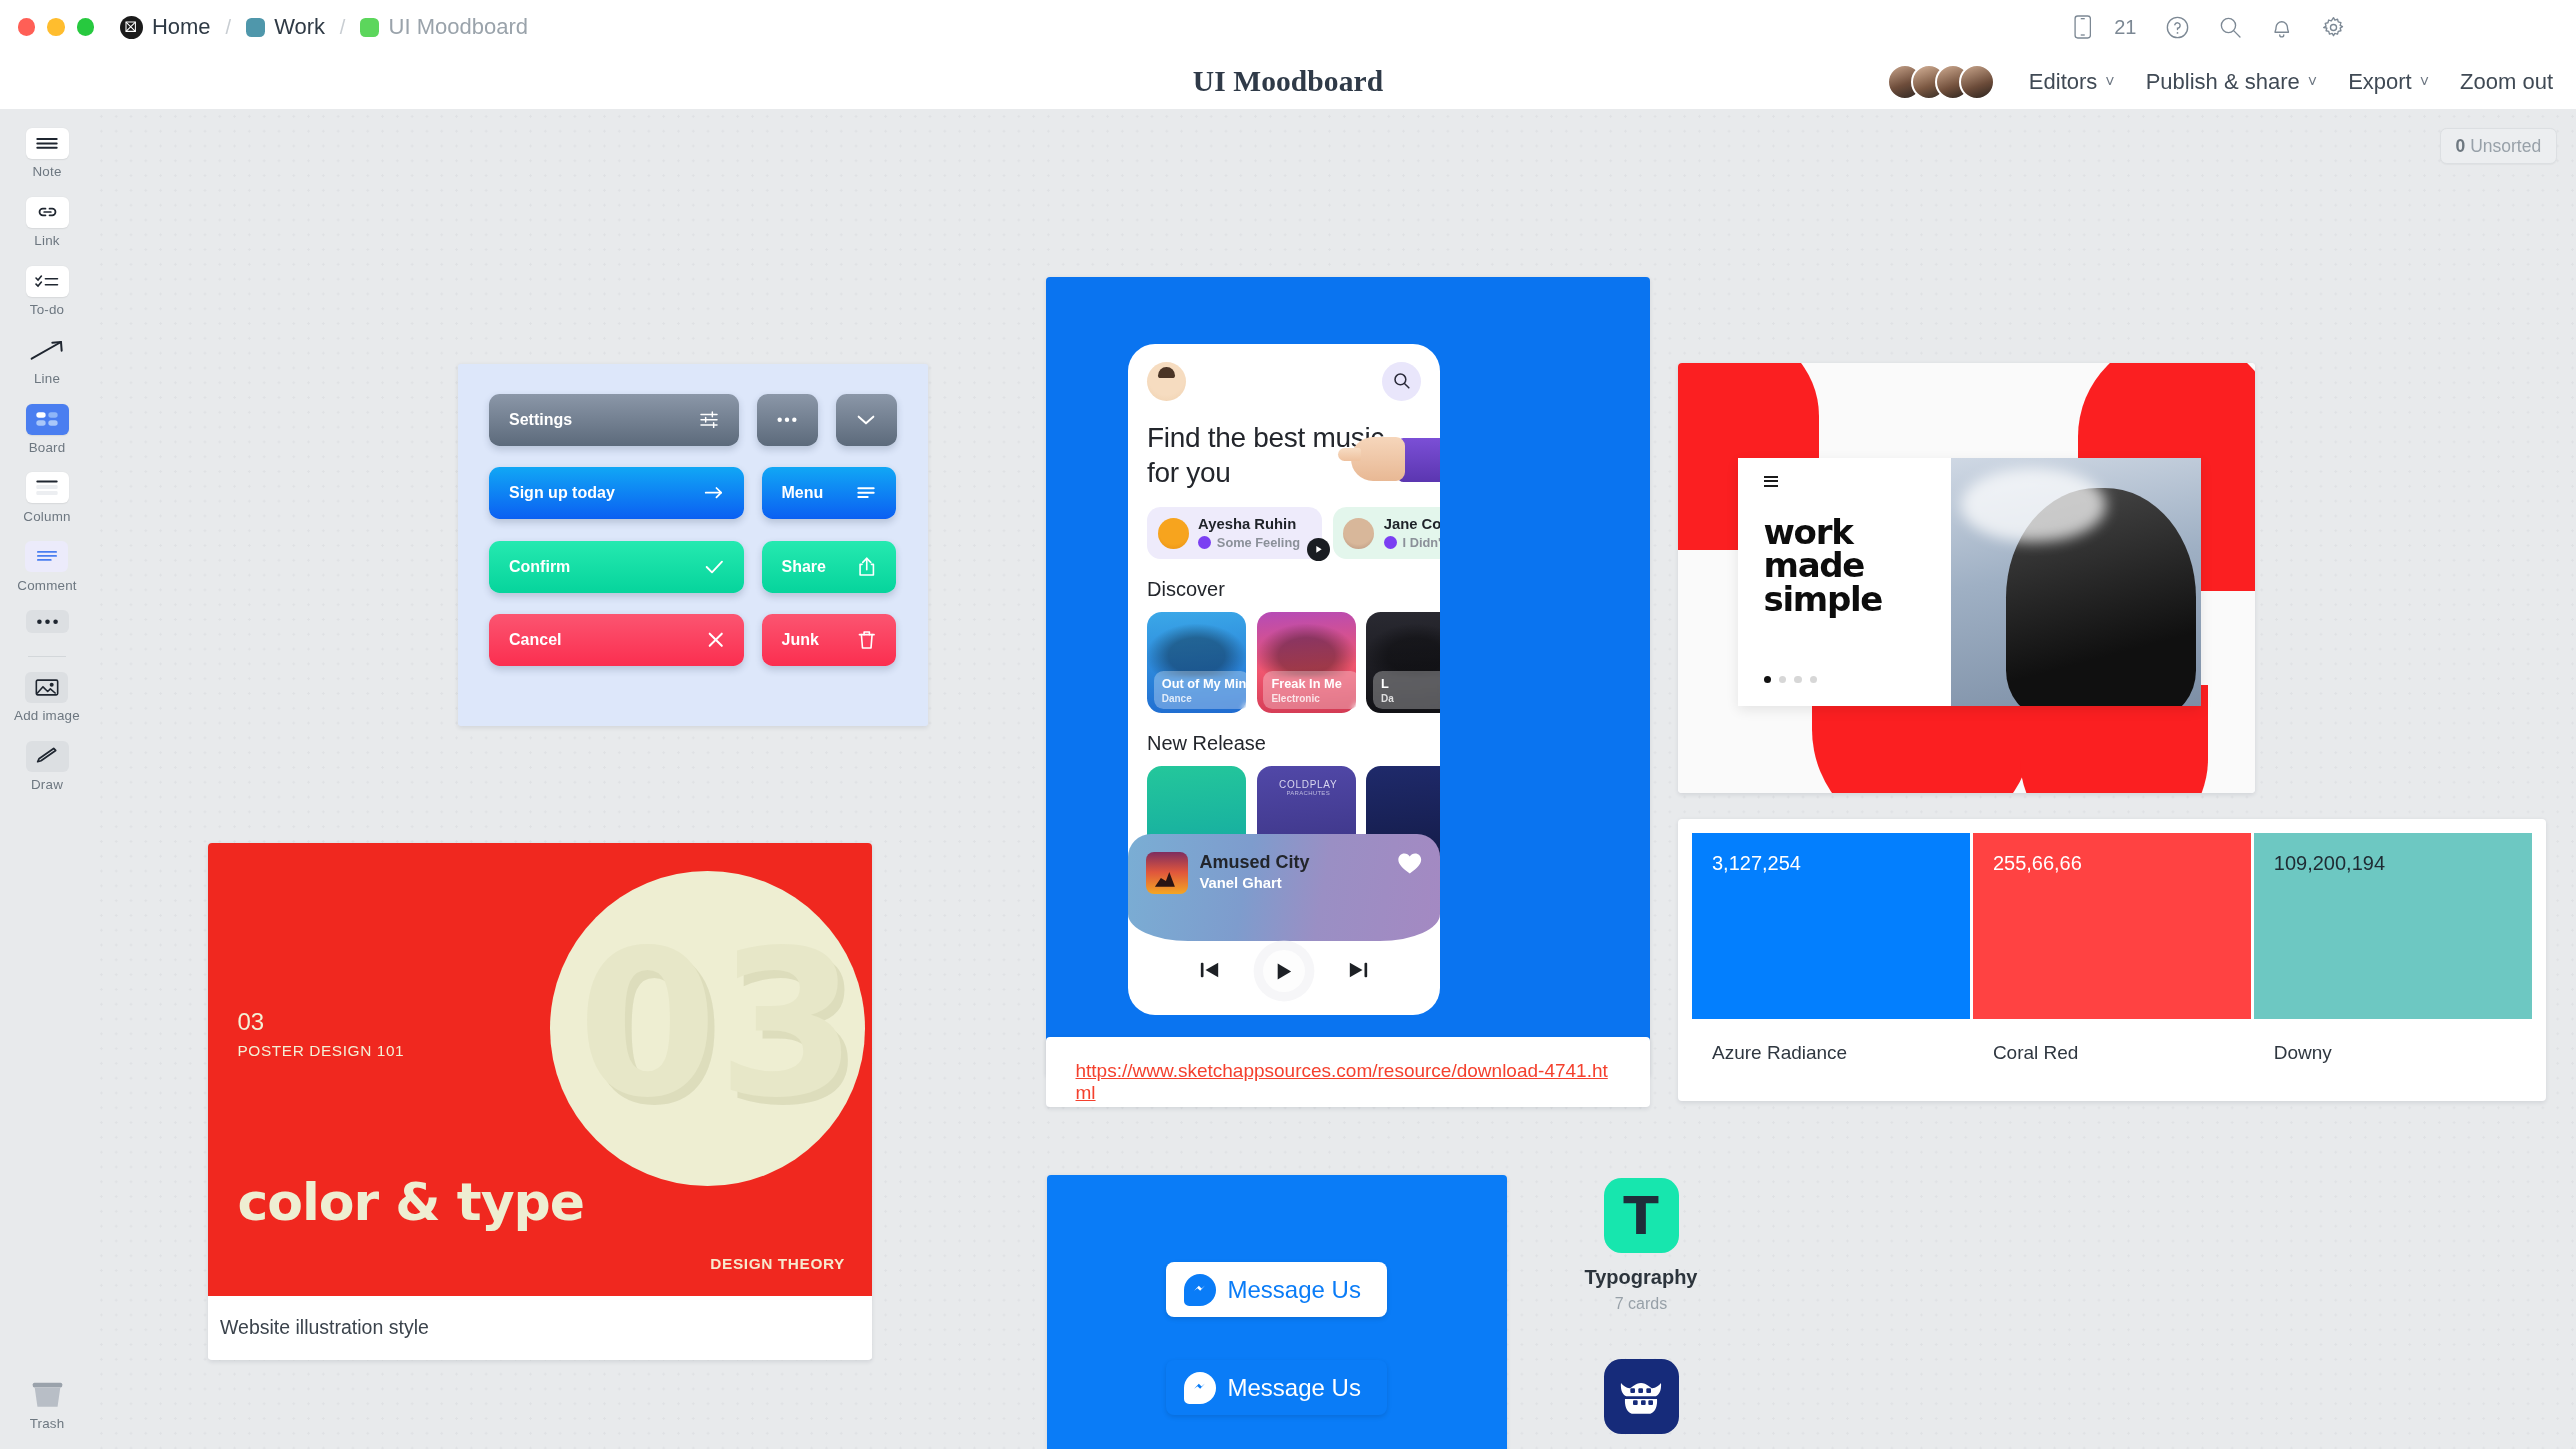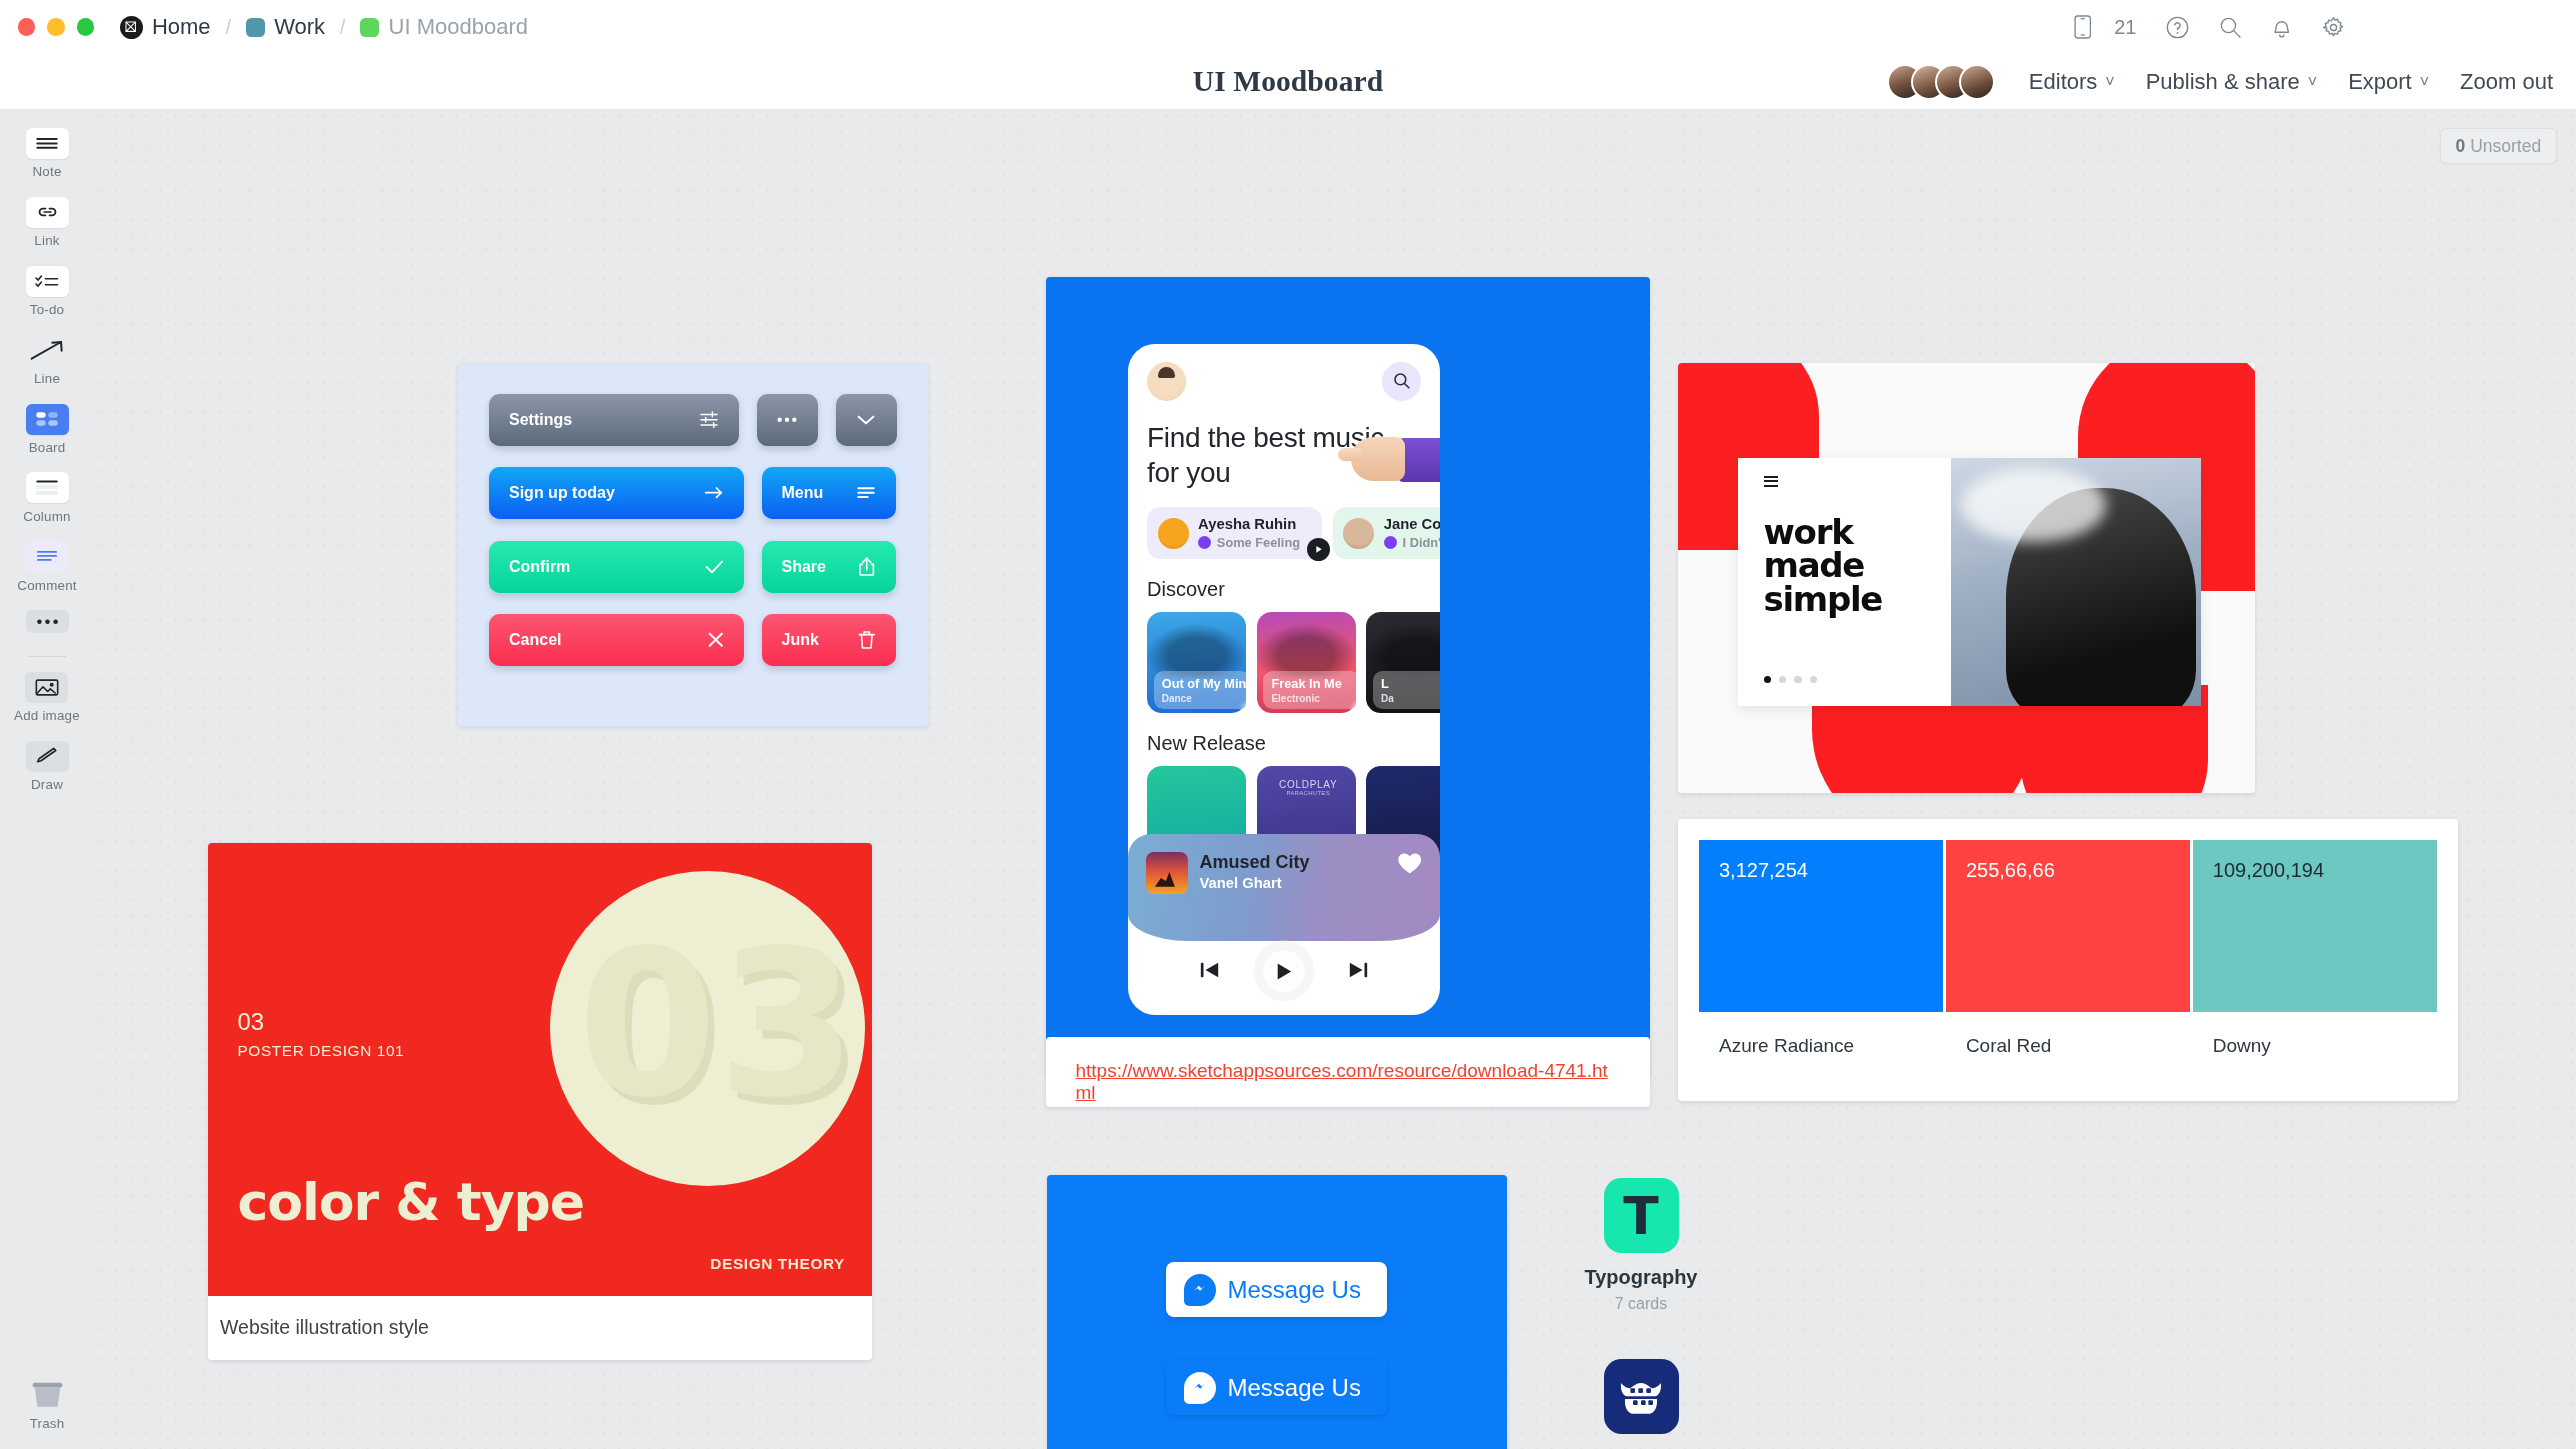--- a/index.html
+++ b/index.html
@@ -270,21 +270,21 @@
   .wms-photo {
     flex: 1; background: linear-gradient(170deg,#cfd8e4 0%,#9fb0c4 45%,#7d8fa6 100%);
     position: relative; overflow: hidden;
   }
   .wms-photo:before { content:""; position:absolute; left:22%; top:12%; width:76%; height:92%;
     border-radius: 48% 48% 20% 20%; background: linear-gradient(165deg,#4a4a4a 0%,#101010 70%); }
   .wms-photo:after { content:""; position:absolute; left:4%; top:4%; width:58%; height:30%;
     border-radius: 50%; background: rgba(255,255,255,.72); filter: blur(6.7px); }
 
   
-  #colors-card { left: 1584px; top: 710px; width: 780px; height: 282px; background: #fff; padding: 21px; }
+  #colors-card { left: 1584px; top: 710px; width: 868px; height: 282px; background: #fff; padding: 14px; }
   .sw-row { display: flex; gap: 2.7px; height: 100%; }
   .sw { flex: 1; display: flex; flex-direction: column; }
   .sw-block { height: 187px; padding: 19px 20px; color: #fff; font-size: 20px; font-weight: 400; }
   .sw-block.t-dark { color: #1f2b33; }
   .sw-name { padding: 23px 20px; font-size: 19px; color: #2f3740; background: #fff; }
 
   
   #msg-card { left: 953px; top: 1066px; width: 460px; height: 322px; background: #0a7cf7; }
   .mbtn {
     position: absolute; left: 119px; width: 221px; height: 55px; border-radius: 8px;

